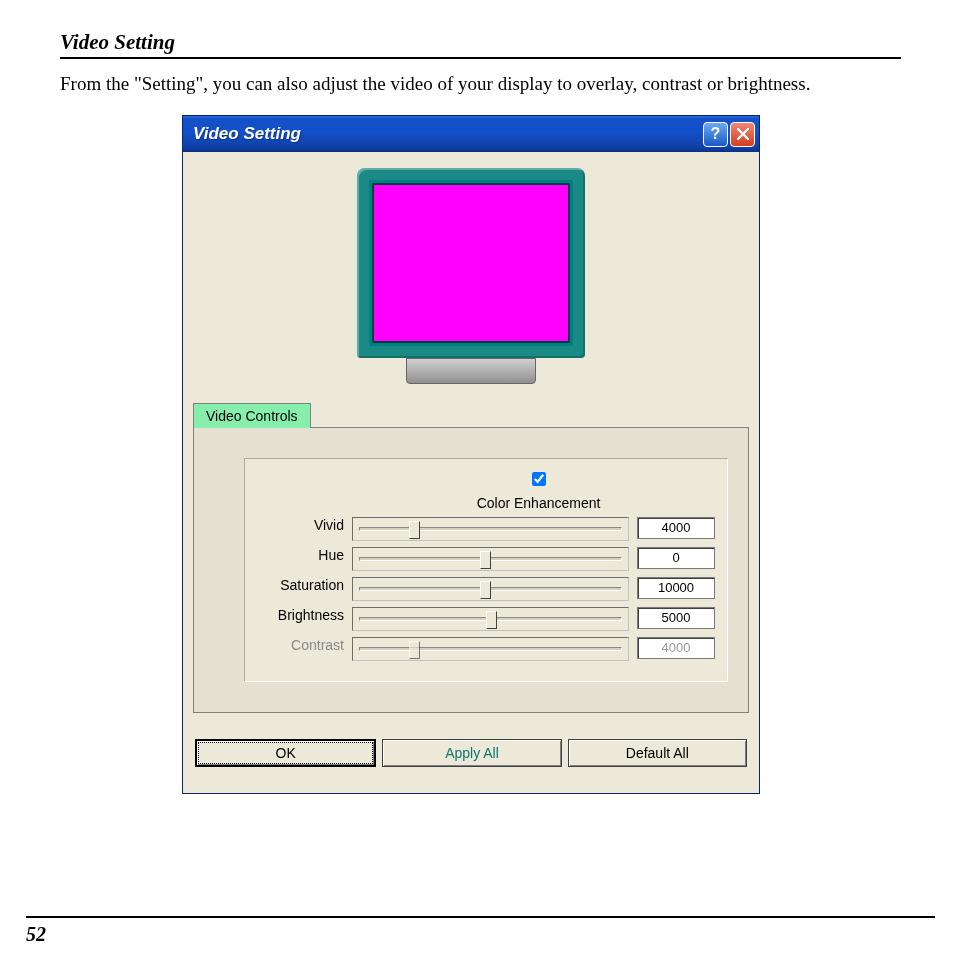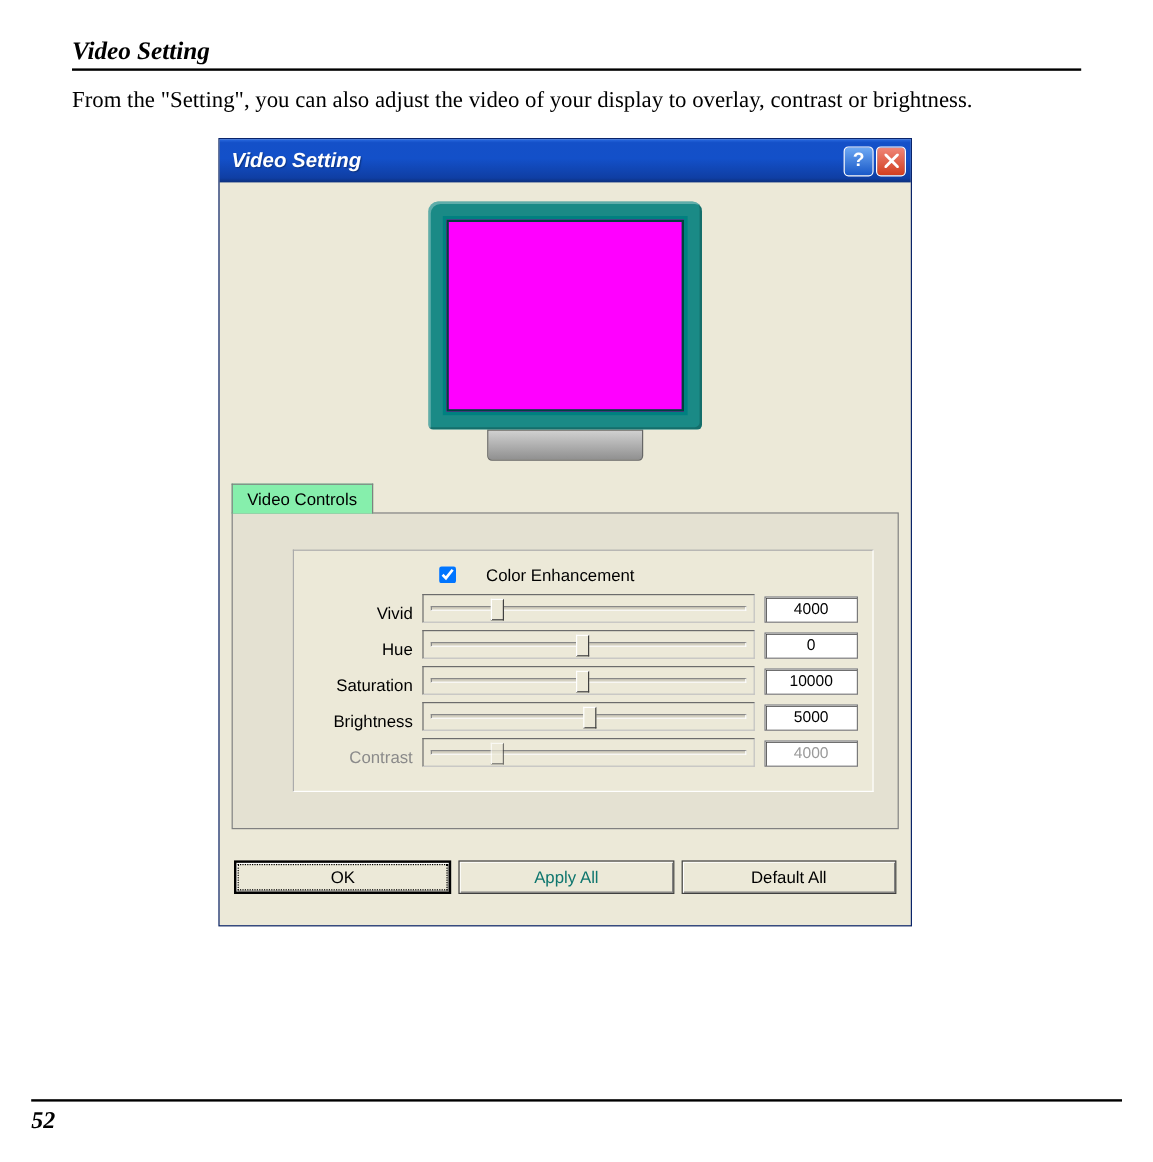--- a/index.html
+++ b/index.html
@@ -161,28 +161,29 @@
     margin-left: 30px;
     position:relative;
     z-index:1;
   }
   .check-row {
     display: flex;
     align-items: center;
     margin-left: 105px;
     margin-bottom: 6px;
     font-size: 14px;
-    gap: 22px;
+    gap: 6px;
+    flex-direction: column;
   }
   .check-row input[type=checkbox]{
     width:14px; height:14px;
   }
   .slider-row {
     display: flex;
-    align-items: flex-end;
+    align-items: flex-start;
     margin-bottom: 6px;
   }
   .slider-row.disabled { color: #8a8a8a; }
   .slider-label {
     width: 95px;
     text-align: right;
     font-size: 14px;
     padding-right: 8px;
   }
   .slider-track {

